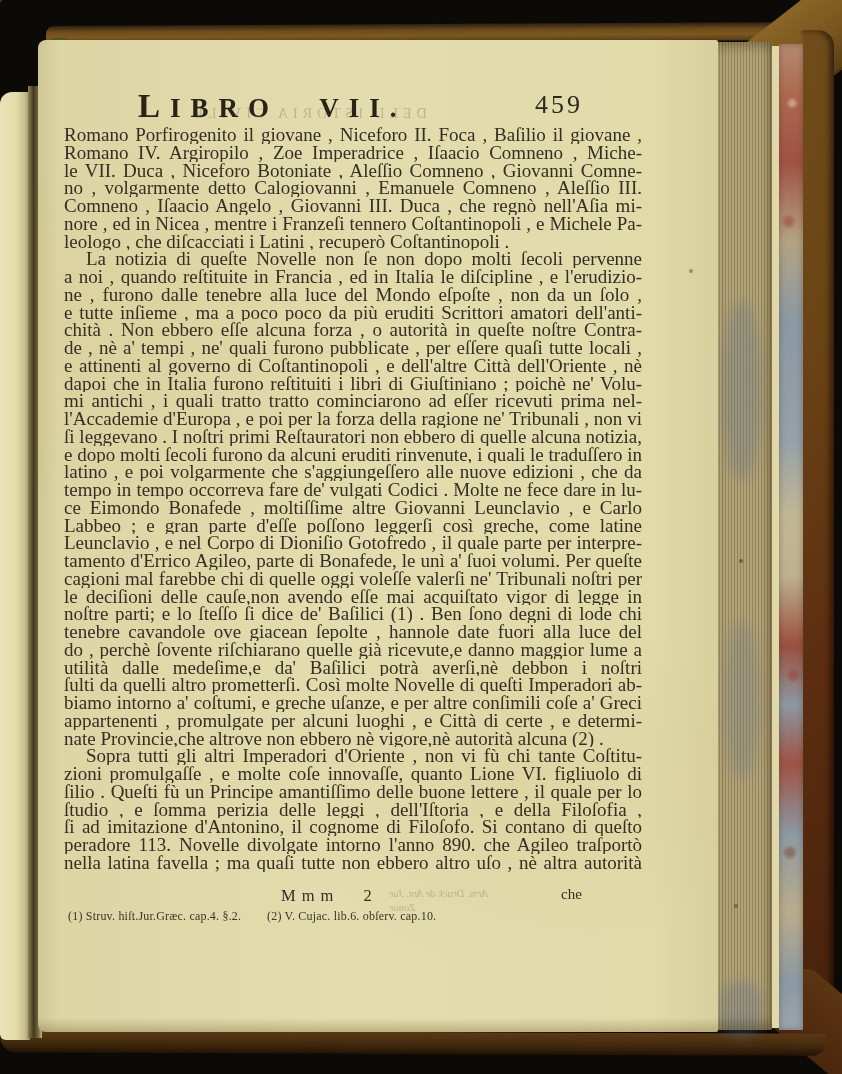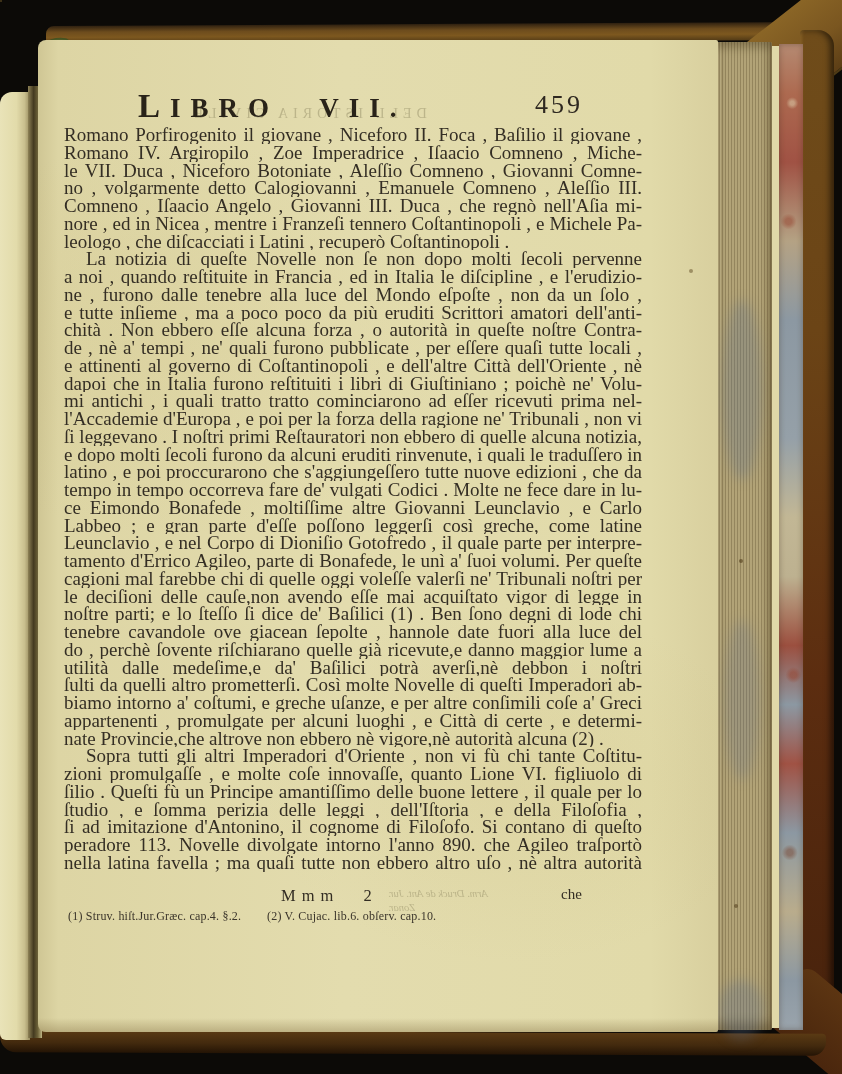--- a/index.html
+++ b/index.html
@@ -192,21 +192,21 @@
         <div class="line">ne , furono dalle tenebre alla luce del Mondo eſpoſte , non da un ſolo ,</div>
         <div class="line">e tutte inſieme , ma a poco poco da più eruditi Scrittori amatori dell'anti-</div>
         <div class="line">chità . Non ebbero eſſe alcuna forza , o autorità in queſte noſtre Contra-</div>
         <div class="line">de , nè a' tempi , ne' quali furono pubblicate , per eſſere quaſi tutte locali ,</div>
         <div class="line">e attinenti al governo di Coſtantinopoli , e dell'altre Città dell'Oriente , nè</div>
         <div class="line">dapoi che in Italia furono reſtituiti i libri di Giuſtiniano ; poichè ne' Volu-</div>
         <div class="line">mi antichi , i quali tratto tratto cominciarono ad eſſer ricevuti prima nel-</div>
         <div class="line">l'Accademie d'Europa , e poi per la forza della ragione ne' Tribunali , non vi</div>
         <div class="line">ſi leggevano . I noſtri primi Reſtauratori non ebbero di quelle alcuna notizia,</div>
         <div class="line">e dopo molti ſecoli furono da alcuni eruditi rinvenute, i quali le traduſſero in</div>
-        <div class="line">latino , e poi proccurarono che s'aggiungeſſero tutte nuove edizioni , che da</div>
+        <div class="line">latino , e poi volgarmente che s'aggiungeſſero alle nuove edizioni , che da</div>
         <div class="line">tempo in tempo occorreva fare de' vulgati Codici . Molte ne fece dare in lu-</div>
         <div class="line">ce Eimondo Bonafede , moltiſſime altre Giovanni Leunclavio , e Carlo</div>
         <div class="line">Labbeo ; e gran parte d'eſſe poſſono leggerſi così greche, come latine appreſſo</div>
         <div class="line">Leunclavio , e nel Corpo di Dioniſio Gotofredo , il quale parte per interpre-</div>
         <div class="line">tamento d'Errico Agileo, parte di Bonafede, le unì a' ſuoi volumi. Per queſte</div>
         <div class="line">cagioni mal farebbe chi di quelle oggi voleſſe valerſi ne' Tribunali noſtri per</div>
         <div class="line">le deciſioni delle cauſe,non avendo eſſe mai acquiſtato vigor di legge in queſte</div>
         <div class="line">noſtre parti; e lo ſteſſo ſi dice de' Baſilici (1) . Ben ſono degni di lode chi dalle</div>
         <div class="line">tenebre cavandole ove giacean ſepolte , hannole date fuori alla luce del Mon-</div>
         <div class="line">do , perchè ſovente riſchiarano quelle già ricevute,e danno maggior lume a ciò</div>

